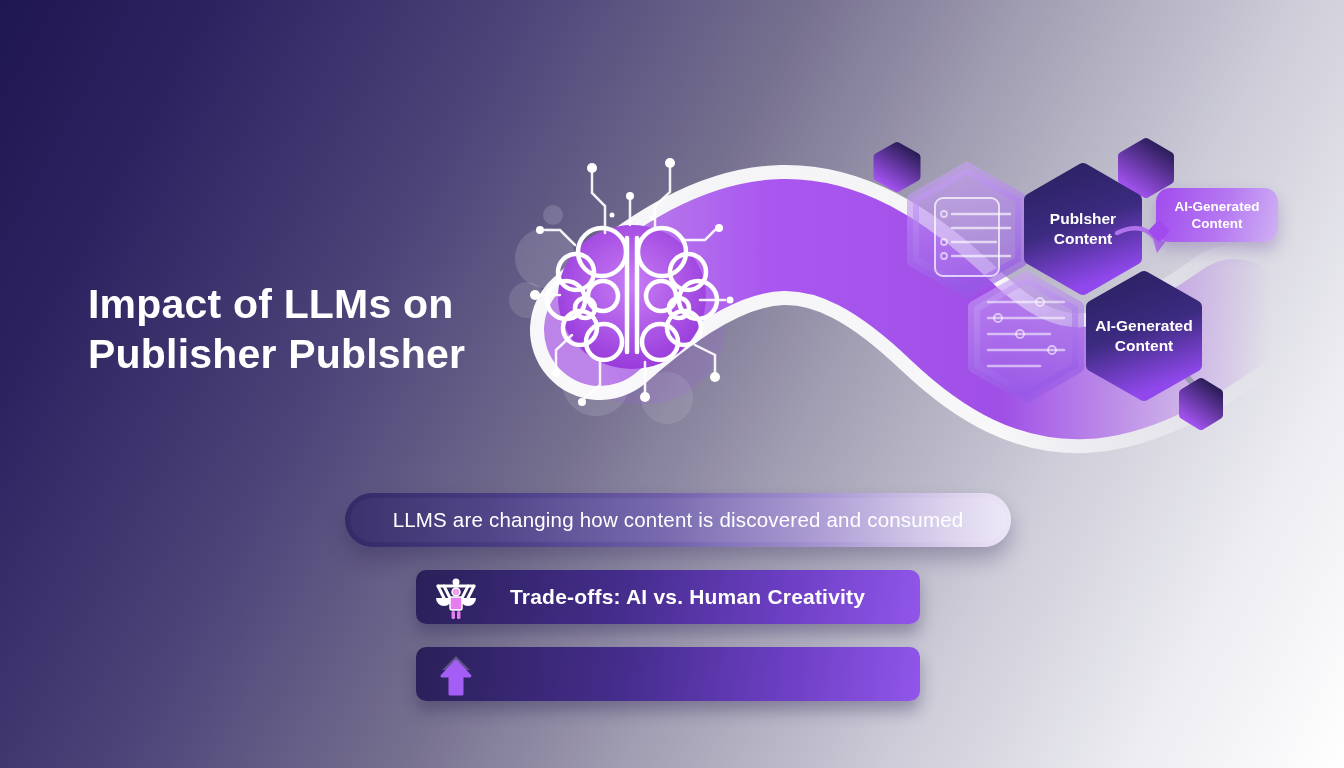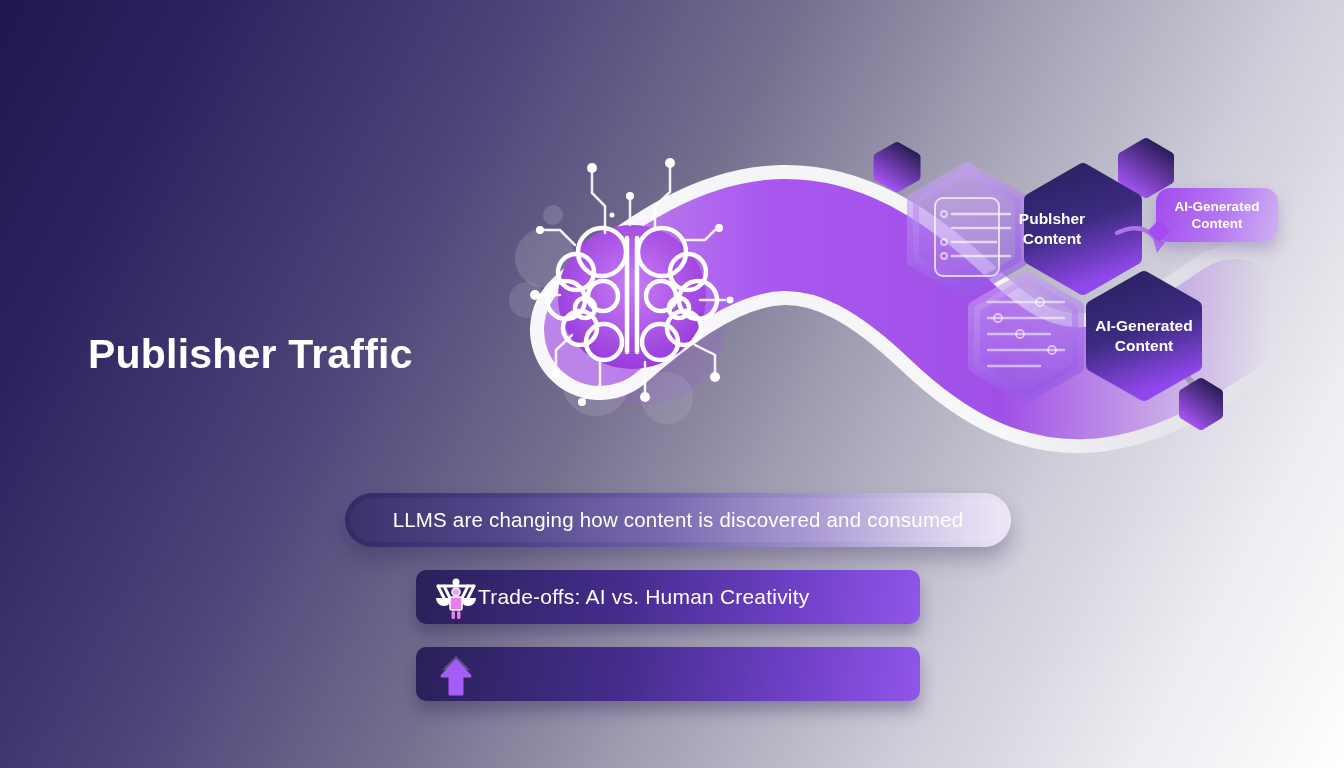--- a/index.html
+++ b/index.html
@@ -13,21 +13,21 @@
   .title{
     position:absolute;left:88px;top:252px;width:430px;
     color:#ffffff;font-size:41px;line-height:50px;font-weight:700;
     letter-spacing:.2px;
   }
   .scene{position:absolute;left:0;top:0;width:1344px;height:768px;}
   .hex-label{
     position:absolute;width:104px;text-align:center;color:#ffffff;
     font-size:15.5px;line-height:20px;font-weight:600;
   }
-  .hex-label.pub{left:1000px;top:209px;}
+  .hex-label.pub{left:1031px;top:209px;}
   .hex-label.aig{left:1092px;top:316px;}
   .bubble{
     position:absolute;left:1156px;top:188px;width:122px;height:54px;
     border-radius:14px;background:linear-gradient(105deg,#a14bee 0%,#b678f2 55%,#cfb2f3 100%);
     display:flex;align-items:center;justify-content:center;
     color:#fff;font-size:13.5px;line-height:17px;font-weight:600;text-align:center;
     box-shadow:0 8px 16px rgba(80,40,140,.25);
   }
   .bubble::before{
     content:"";position:absolute;left:-5px;bottom:3px;width:16px;height:16px;
@@ -46,21 +46,21 @@
     pointer-events:none;
   }
   .bar{
     position:absolute;left:416px;width:504px;height:54px;border-radius:10px;
     background:linear-gradient(100deg,#2a2058 0%,#452d8d 42%,#6b3ec2 72%,#9156ea 100%);
     display:flex;align-items:center;
     color:#fff;font-size:21px;font-weight:500;letter-spacing:.2px;
     box-shadow:0 10px 16px rgba(35,25,75,.32);cursor:pointer;
   }
   .bar .ic{width:44px;height:48px;margin-left:18px;flex:0 0 auto;}
-  .bar .lbl{}
+  .bar .lbl{margin-left:32px;font-weight:bold;}
   .bar.one{top:570px;}
   .bar.two{top:647px;}
 </style>
 </head>
 <body>
 
 <div class="canvas">
 
   <svg class="scene" viewBox="0 0 1344 768" width="1344" height="768">
     <defs>
@@ -202,21 +202,21 @@
 
     <polygon points="1083,170 1135,200 1135,258 1083,288 1031,258 1031,200" fill="url(#ghexdark)" stroke="url(#ghexdark)" stroke-width="14" stroke-linejoin="round"></polygon>
     <polygon points="1144,278 1195,307 1195,365 1144,394 1093,365 1093,307" fill="url(#ghexdark)" stroke="url(#ghexdark)" stroke-width="14" stroke-linejoin="round"></polygon>
 
     <g>
       <path d="M1117,233 C1136,224 1150,228 1159,244" fill="none" stroke="#b172ed" stroke-width="4.5" stroke-linecap="round"></path>
       <polygon points="1153,239 1166,241 1157,253" fill="#b172ed"></polygon>
     </g>
   </svg>
 
-  <h1 class="title"><br><span>Publisher Traffic</span></h1>
+  <h1 class="title"><span>Impact of LLMs on</span><br><span>Publisher Publsher</span></h1>
 
   <div class="hex-label pub">Publsher Content</div>
   <div class="hex-label aig">AI-Generated Content</div>
 
   <div class="bubble">
       <span>AI-Generated Content</span>
     </div>
 
   <div class="banner">
       <span>LLMS are changing how content is discovered and consumed</span>

